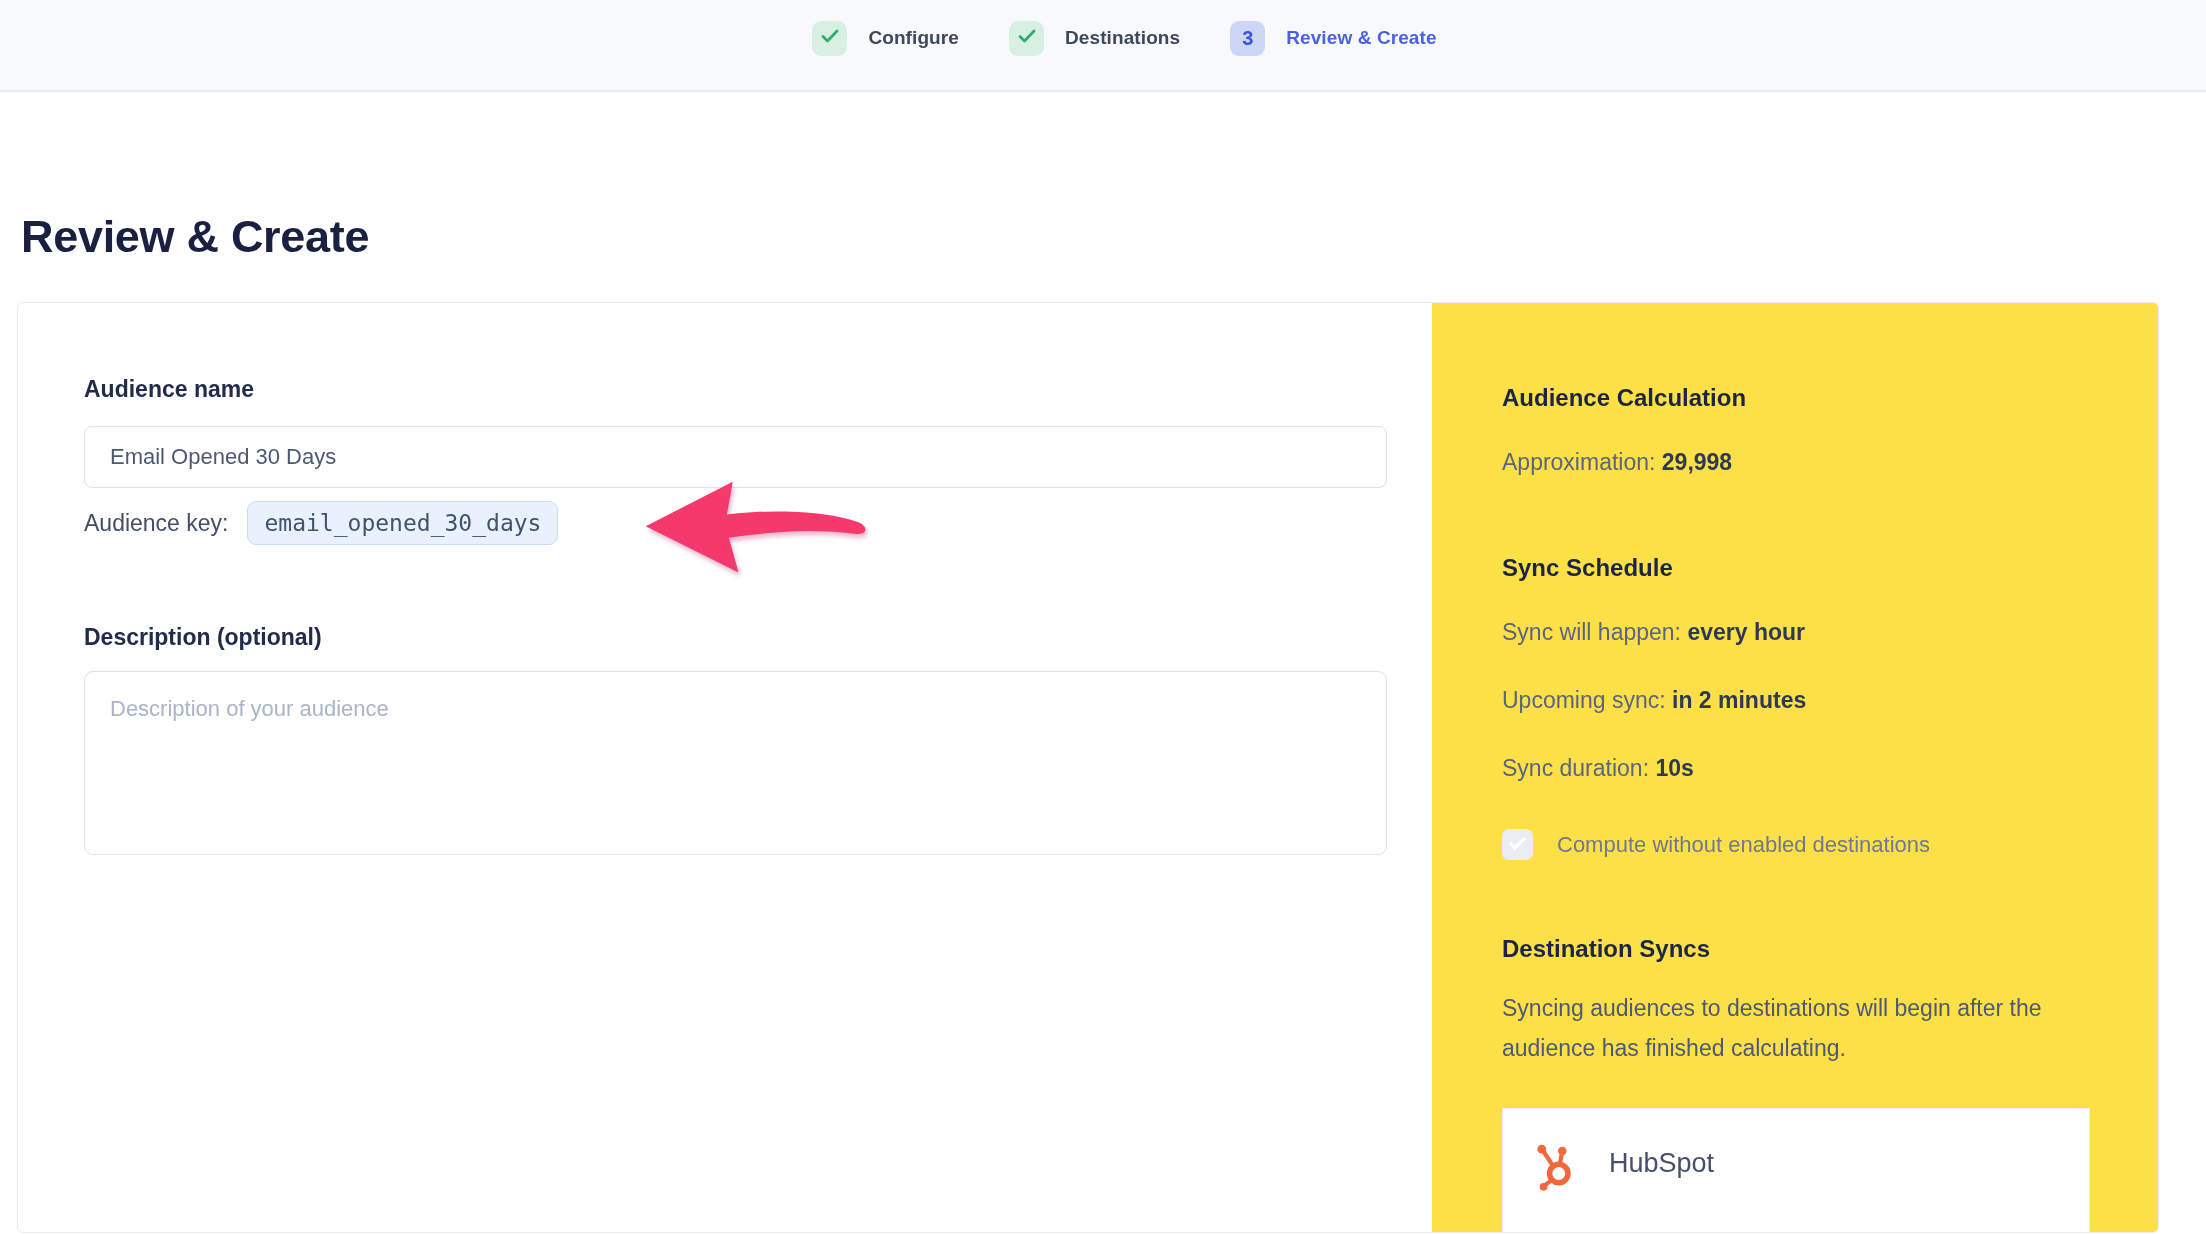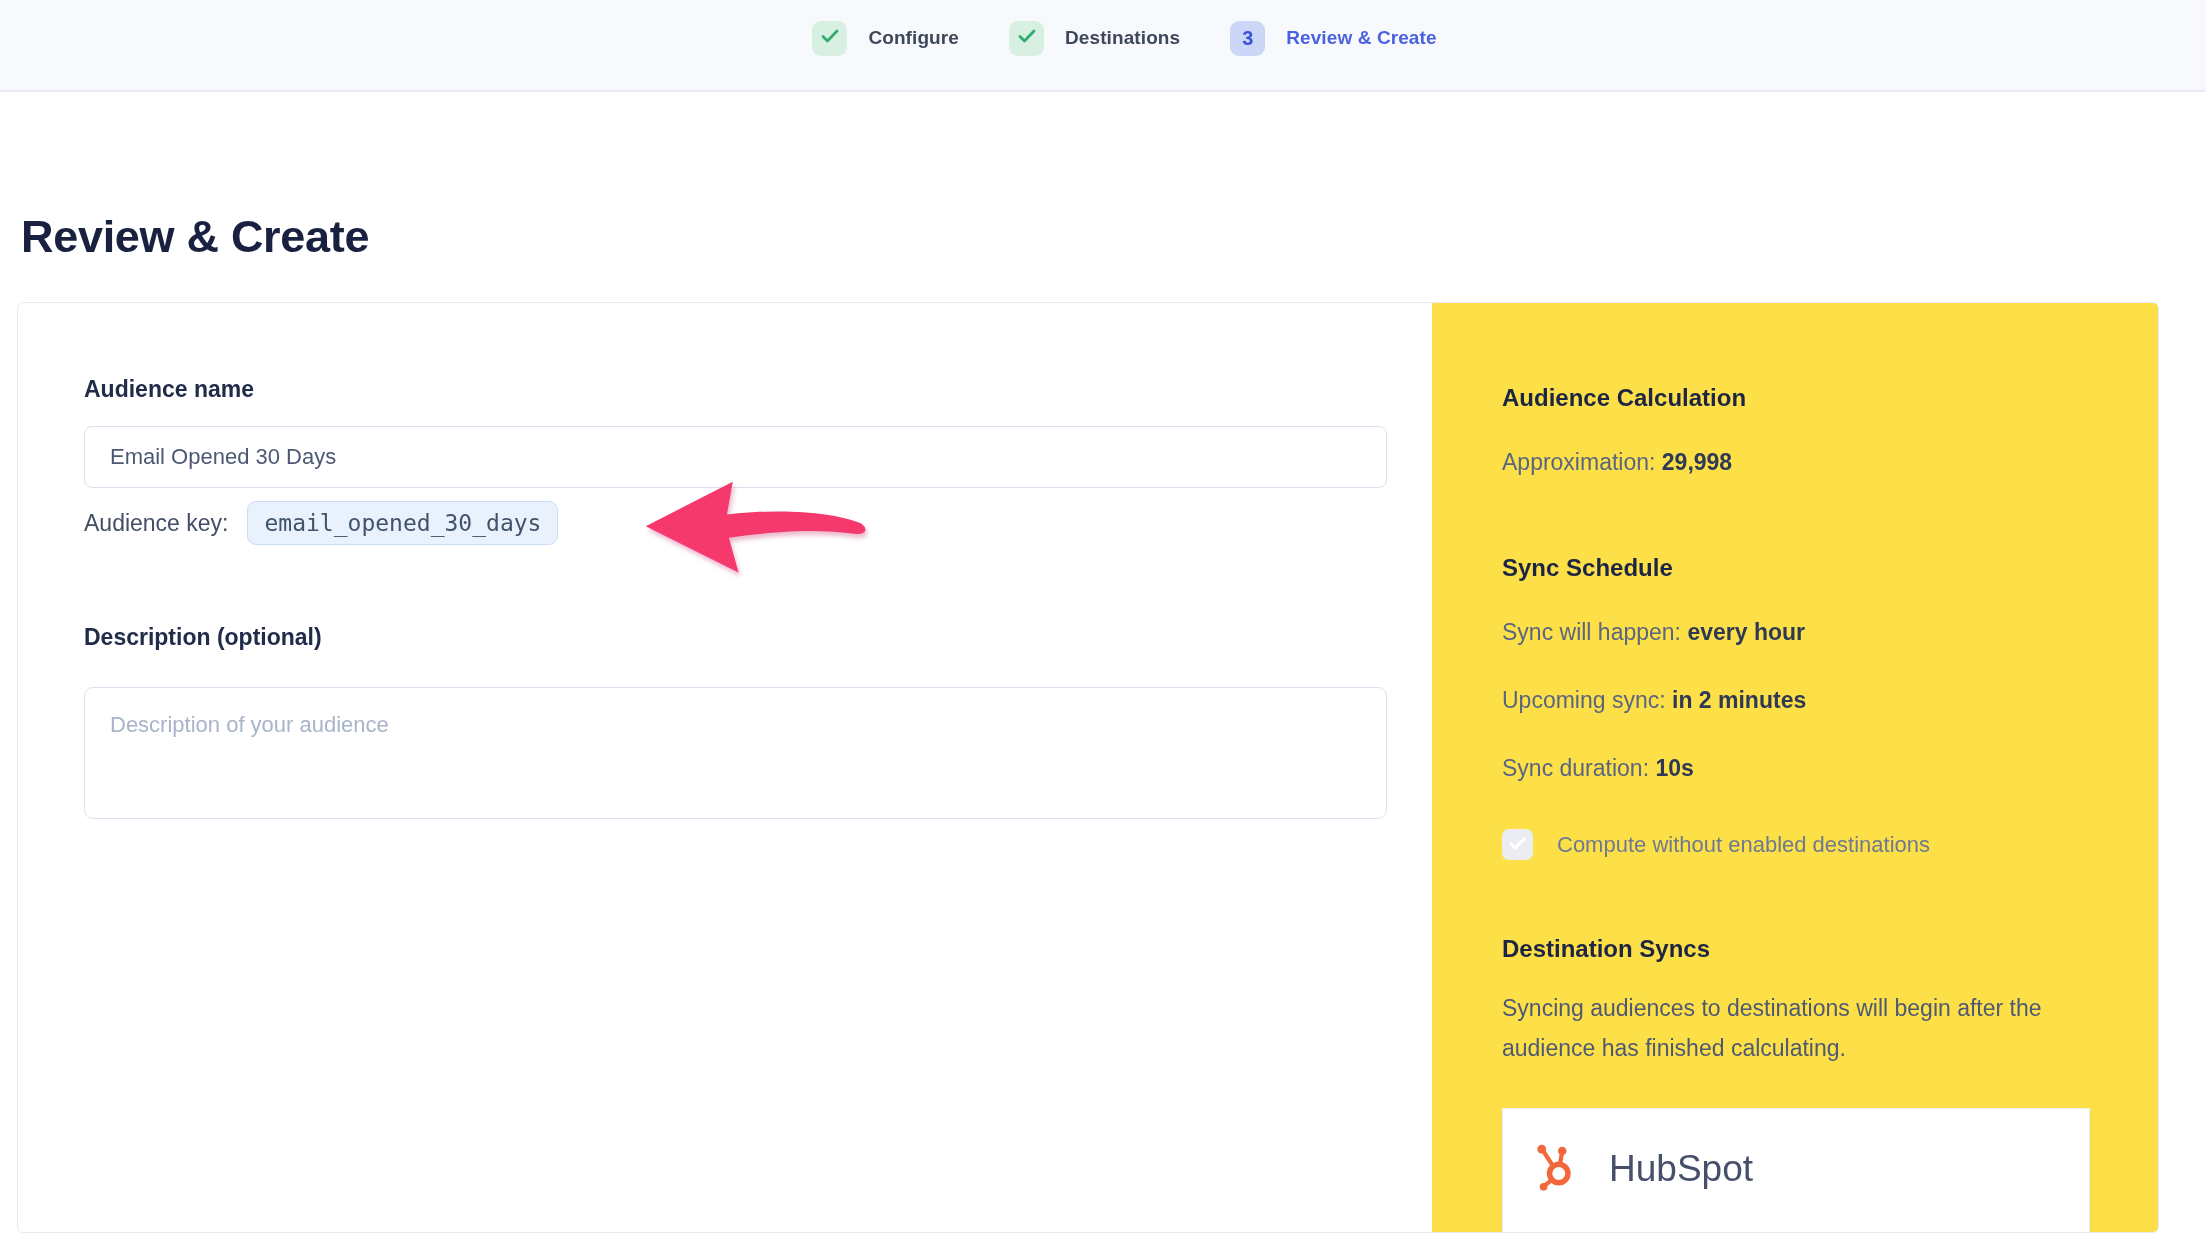--- a/index.html
+++ b/index.html
@@ -62,21 +62,21 @@
   }
 
   .arrow {
     position: absolute; left: 620px; top: 170px; width: 232px; height: 118px;
     filter: drop-shadow(2px 4px 2px rgba(190, 30, 90, 0.30));
     pointer-events: none;
   }
 
   .desc-label { margin-top: 78px; }
   .textarea {
-    display: block; margin-top: 36px; width: 1303px; height: 132px;
+    display: block; margin-top: 20px; width: 1303px; height: 184px;
     border: 1px solid #dbe1ee; border-radius: 9px; background: #fff;
     padding: 22px 25px; font-size: 22px; color: #4d5874; font-family: inherit;
     resize: none; outline: none; line-height: 1.35;
   }
 
   
   .side-title { font-size: 24px; font-weight: 700; color: #1d2544; line-height: 30px; }
   .side-line { font-size: 23px; color: #5a657f; line-height: 30px; }
   .side-line b { color: #2e3a55; font-weight: 700; }
 
@@ -93,21 +93,21 @@
   .check-label { font-size: 22px; color: #6f7990; }
 
   .dest-title { margin-top: 74px; }
   .dest-desc { margin-top: 24px; font-size: 23px; color: #4e5974; line-height: 40px; max-width: 600px; }
 
   .dest-card {
     margin-top: 40px; width: 588px; height: 146px; background: #ffffff;
     border: 1px solid #eef0f6; box-shadow: 0 1px 2px rgba(40, 50, 90, 0.06);
     display: flex; align-items: flex-start; gap: 30px; padding: 32px 0 0 30px;
   }
-  .dest-name { font-size: 37px; color: #46506b; margin-top: 7px; }
+  .dest-name { font-size: 27px; color: #46506b; margin-top: 7px; }
 </style>
 </head>
 <body>
 
 <div class="topbar">
   <div class="stepper">
 
     <div class="step">
       <span class="step-badge done">
         <span>

